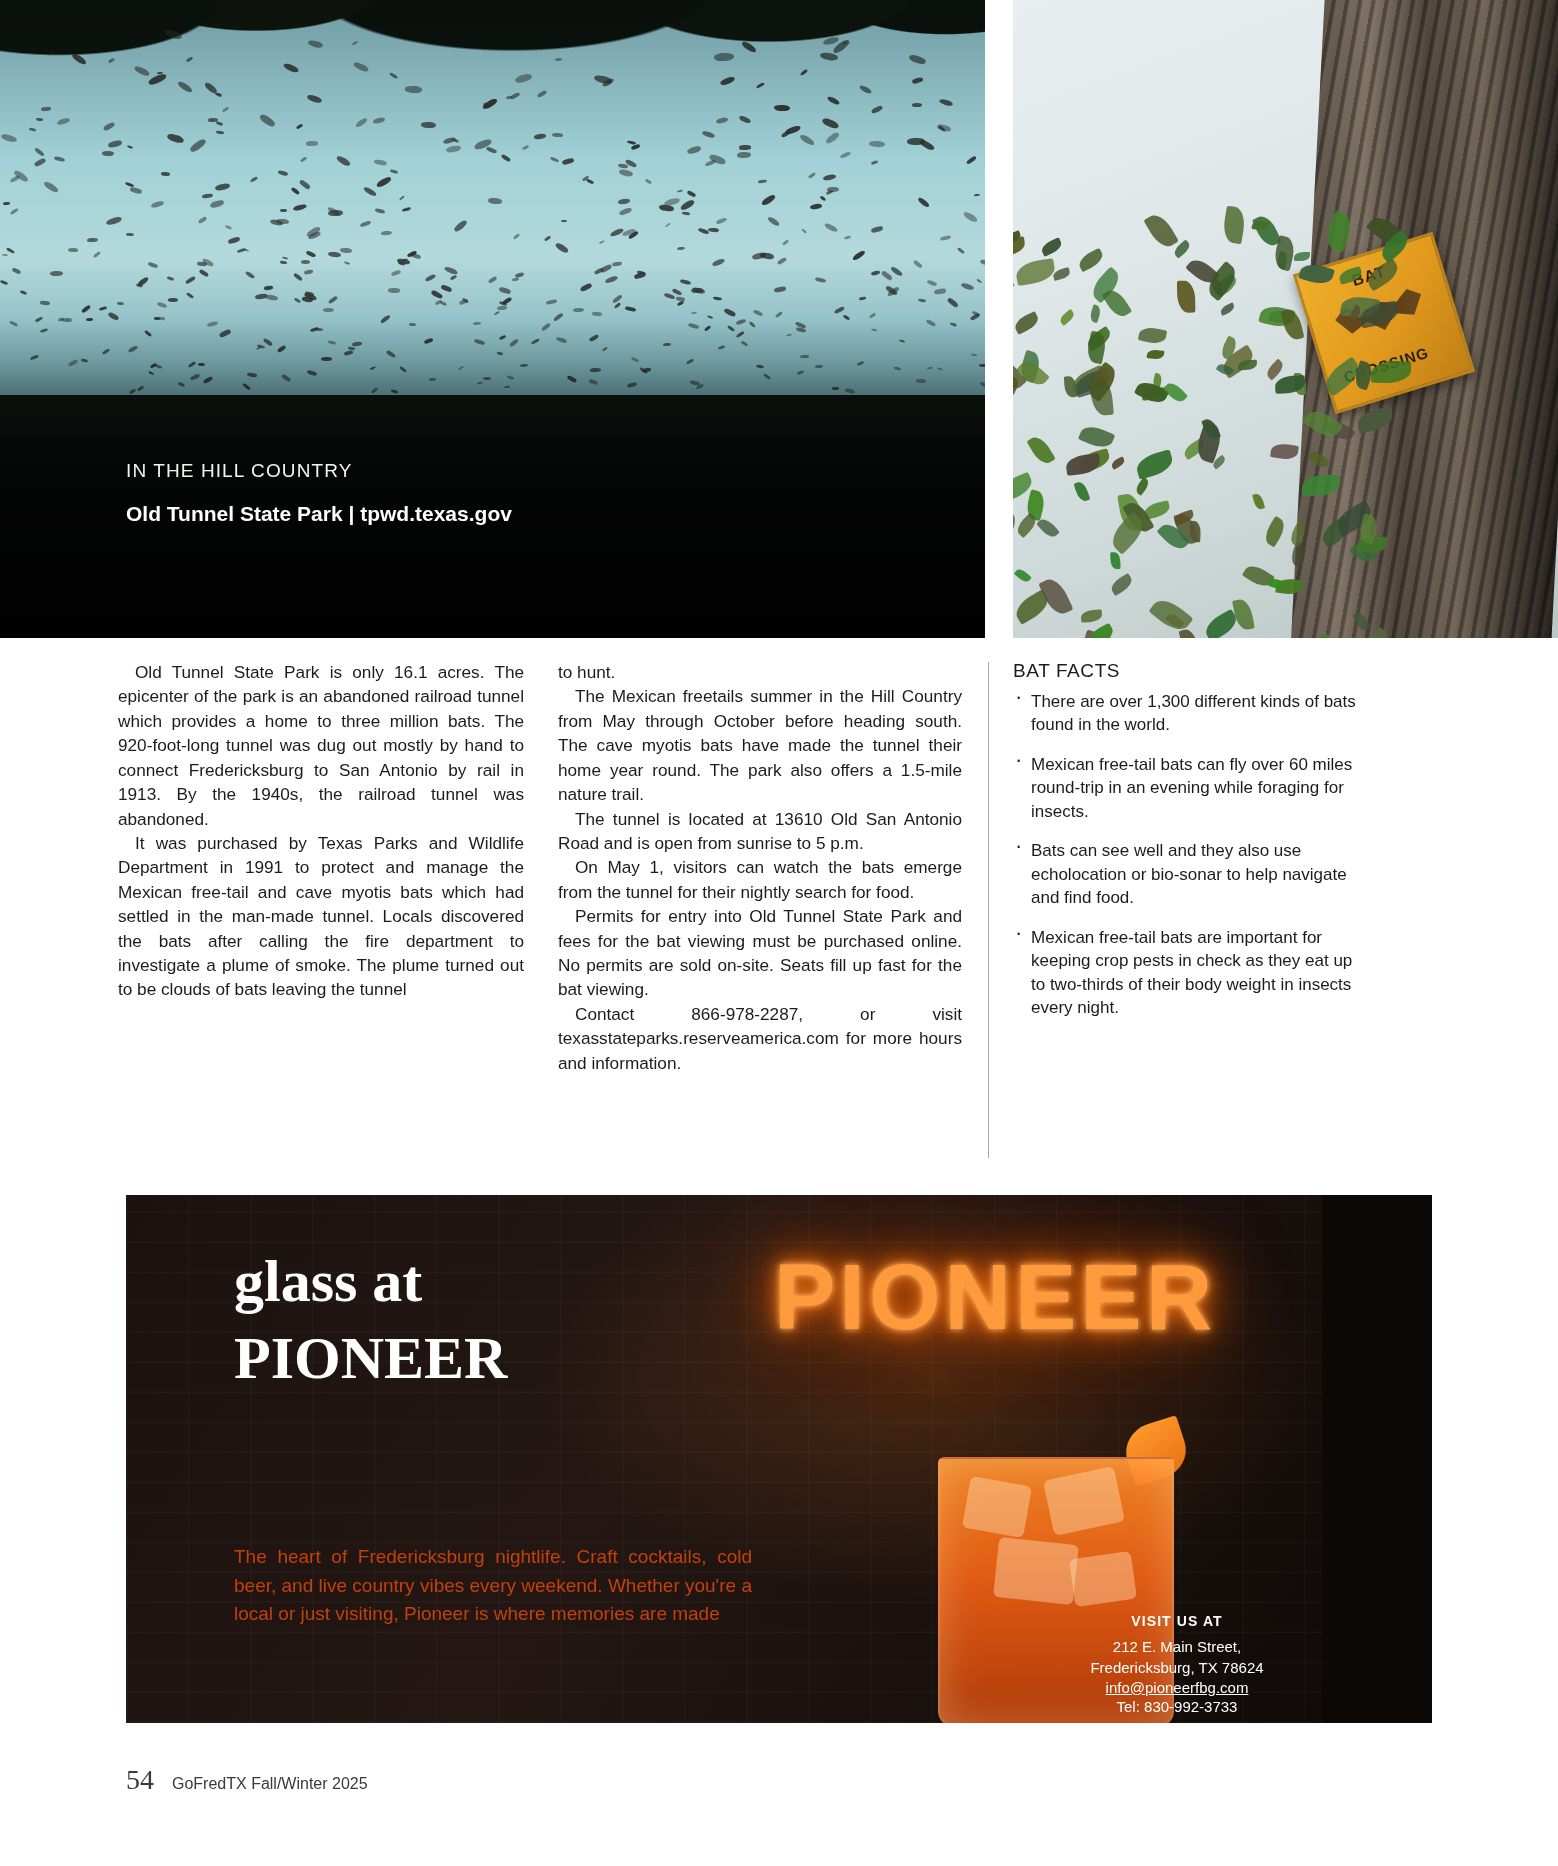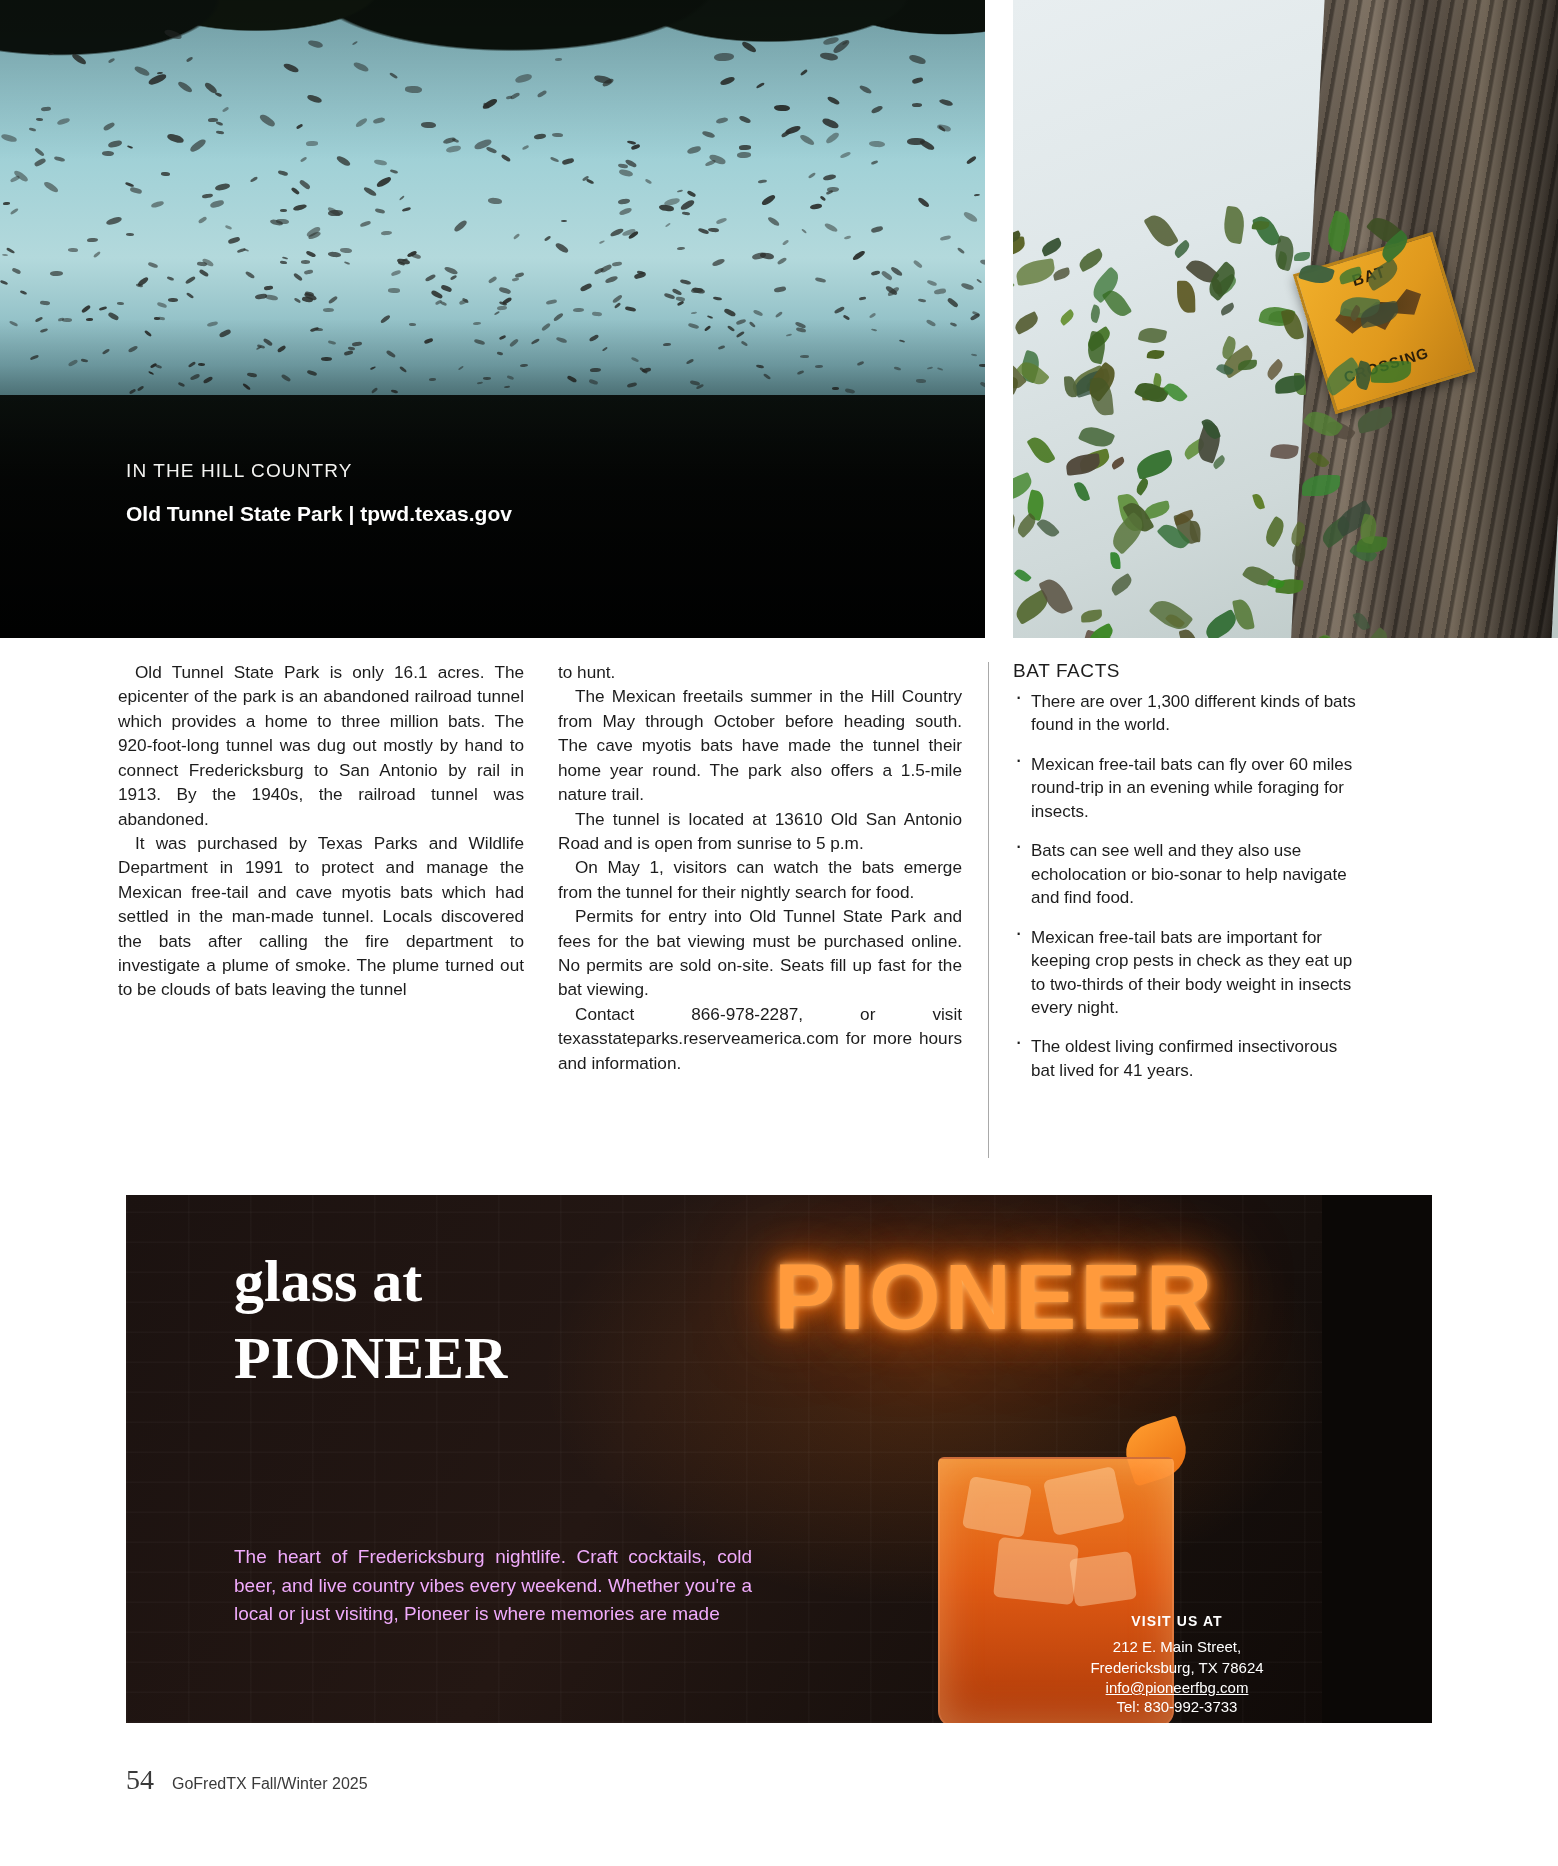--- a/index.html
+++ b/index.html
@@ -313,21 +313,21 @@
     font-family: "Liberation Serif", serif;
     letter-spacing: 0px;
   }
   .ad-body {
     position: absolute;
     left: 108px;
     top: 348px;
     width: 518px;
     font-size: 19px;
     line-height: 1.5;
-    color: #f0abfc;
+    color: #c2410c;
     text-align: justify;
   }
   .ad-cta {
     position: absolute;
     left: 108px;
     top: 482px;
     font-size: 30px;
     font-weight: 700;
     letter-spacing: 0.4px;
     color: #ffffff;
@@ -999,21 +999,20 @@
 
   <div class="divider"></div>
 
   <div class="facts">
     <h2>BAT FACTS</h2>
     <ul id="facts-list">
         <li>There are over 1,300 different kinds of bats found in the world.</li>
         <li>Mexican free-tail bats can fly over 60 miles round-trip in an evening while foraging for insects.</li>
         <li>Bats can see well and they also use echolocation or bio-sonar to help navigate and find food.</li>
         <li>Mexican free-tail bats are important for keeping crop pests in check as they eat up to two-thirds of their body weight in insects every night.</li>
-        <li>The oldest living confirmed insectivorous bat lived for 41 years.</li>
       </ul>
   </div>
 </div>
 
 <div class="ad">
   <div class="ad-bg"></div>
   <div class="ad-brick"></div>
   <div class="ad-right-panel"></div>
 
   <div class="neon">PIONEER</div>

